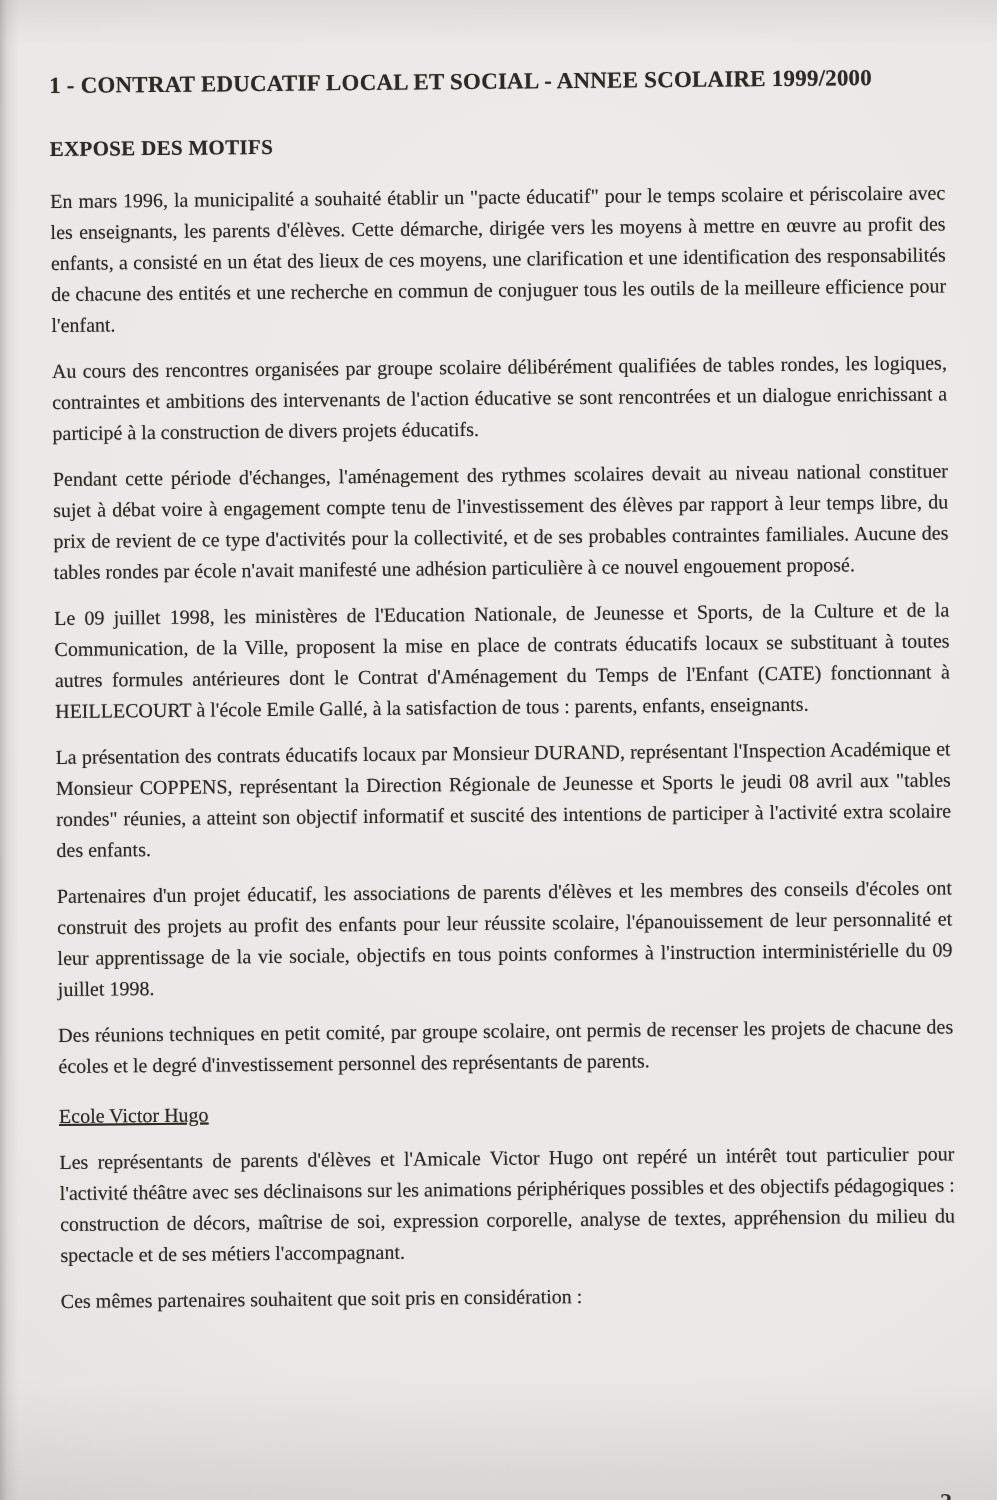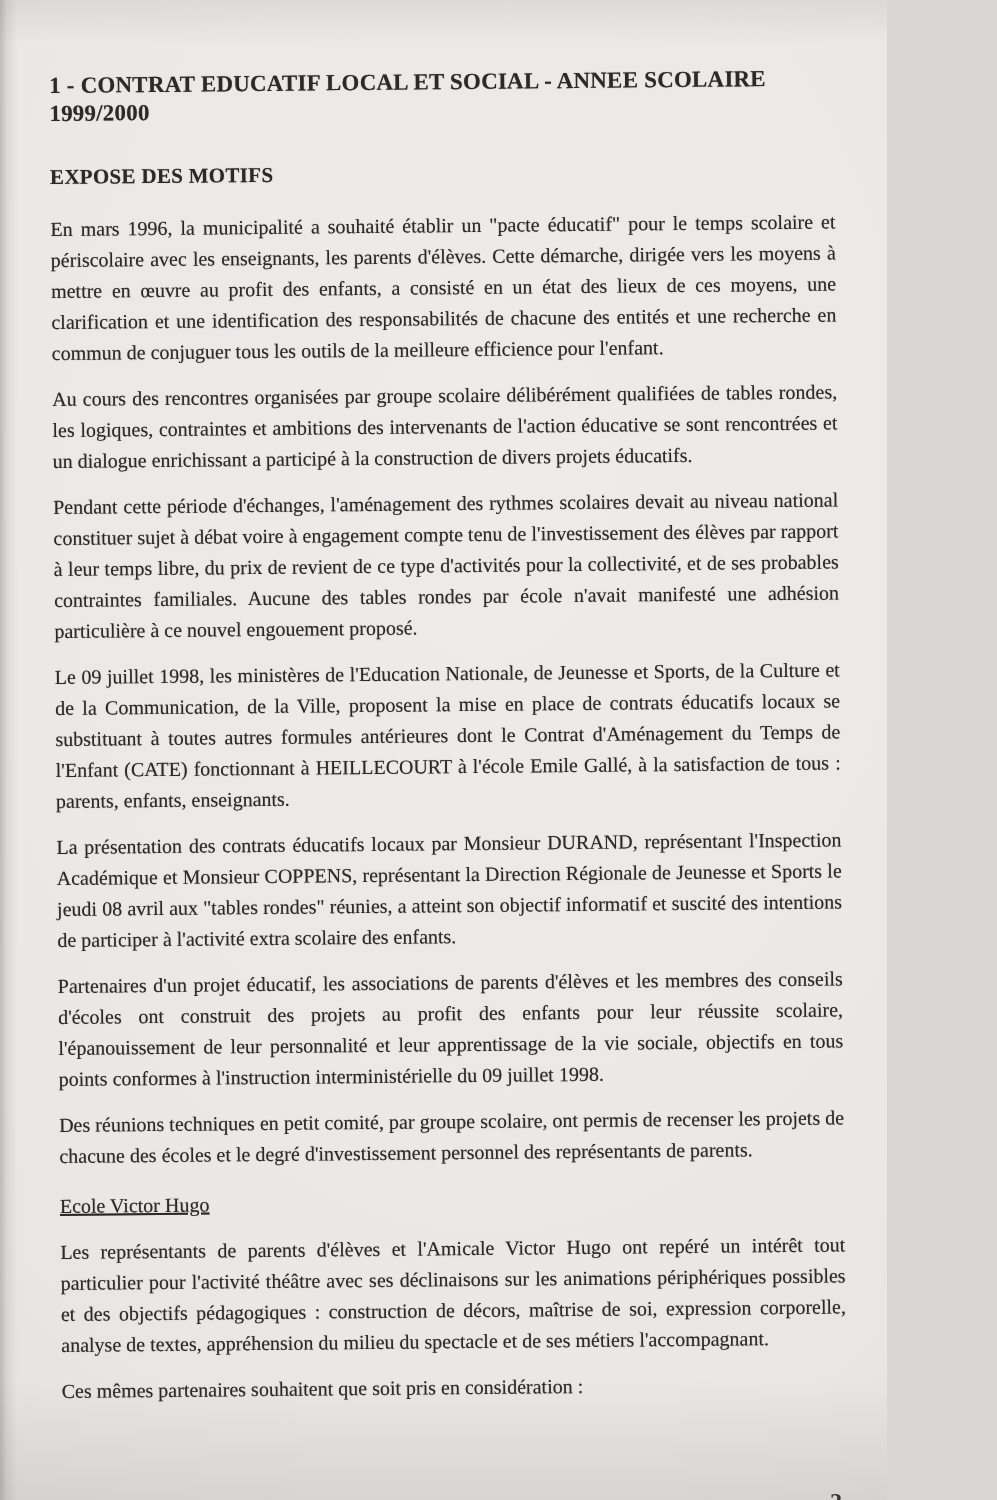--- a/index.html
+++ b/index.html
@@ -5,21 +5,21 @@
   html, body {
     margin: 0;
     padding: 0;
     width: 997px;
     height: 1500px;
     overflow: hidden;
     background: #d8d7d5;
   }
   .paper {
     position: relative;
-    width: 887px;
+    width: 997px;
     height: 1500px;
     overflow: hidden;
     font-family: "Liberation Serif", "DejaVu Serif", serif;
     color: #2b2a26;
     background:
       linear-gradient(90deg, rgba(85,85,83,0.30) 0px, rgba(85,85,83,0.10) 7px, rgba(85,85,83,0) 18px),
       linear-gradient(180deg, rgba(110,110,108,0.12) 0px, rgba(110,110,108,0) 45px),
       linear-gradient(0deg, rgba(110,110,108,0.14) 0px, rgba(110,110,108,0) 120px),
       radial-gradient(130% 110% at 55% 32%, #edecea 0%, #e9e8e6 55%, #e2e1df 82%, #d6d5d3 100%);
   }

